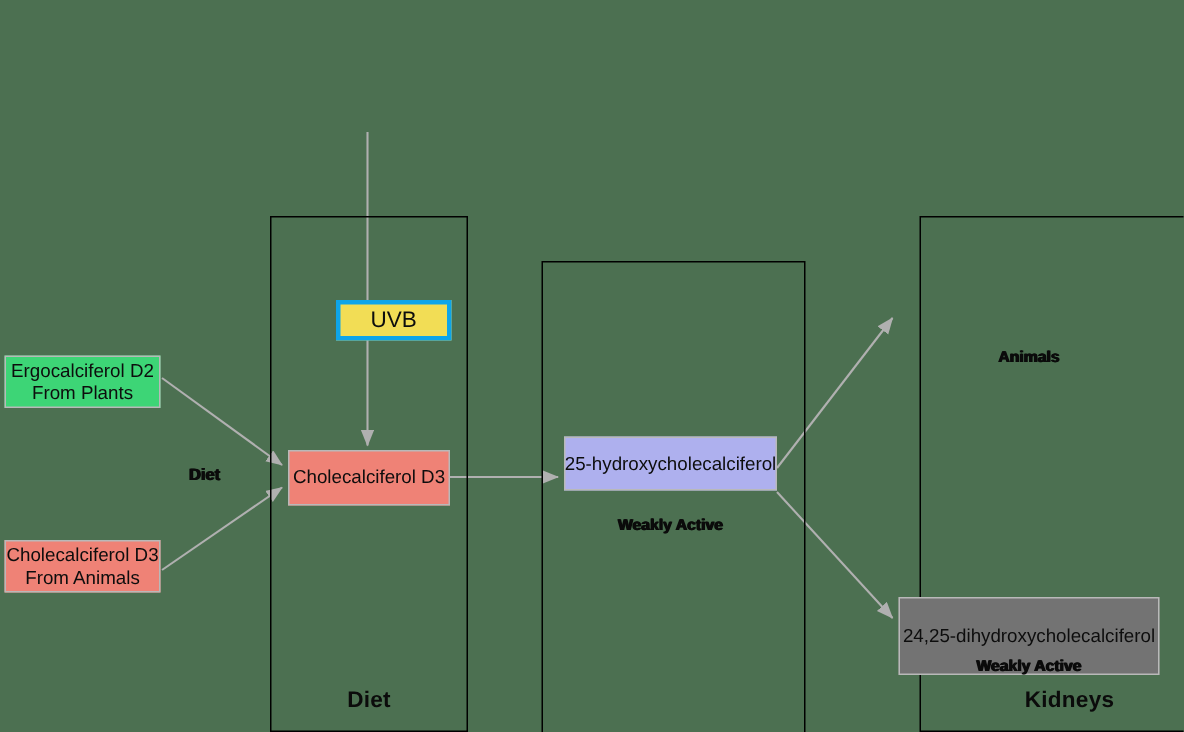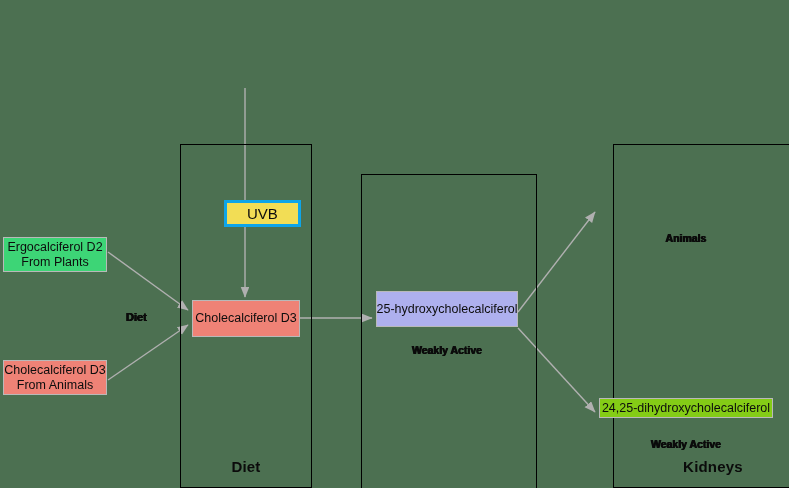--- a/index.html
+++ b/index.html
@@ -160,20 +160,20 @@
     <span>25-hydroxycholecalciferol</span>
   </div>
   <div style="position:absolute; left:376px; top:344px; width:142px;">
     <div class="status-label">Weakly Active</div>
   </div>
 
   <div style="position:absolute; left:599px; top:232px; width:174px;">
     <div class="status-label">Animals</div>
   </div>
 
-  <div class="node" style="left:599px; top:398px; width:174px; height:20px; background:#84cc16;">
+  <div class="node" style="left:599px; top:398px; width:174px; height:52px; background:#737373;">
     <span>24,25-dihydroxycholecalciferol</span>
   </div>
   <div style="position:absolute; left:599px; top:438px; width:174px;">
     <div class="status-label">Weakly Active</div>
   </div>
 
 </div>
 
 </body></html>

